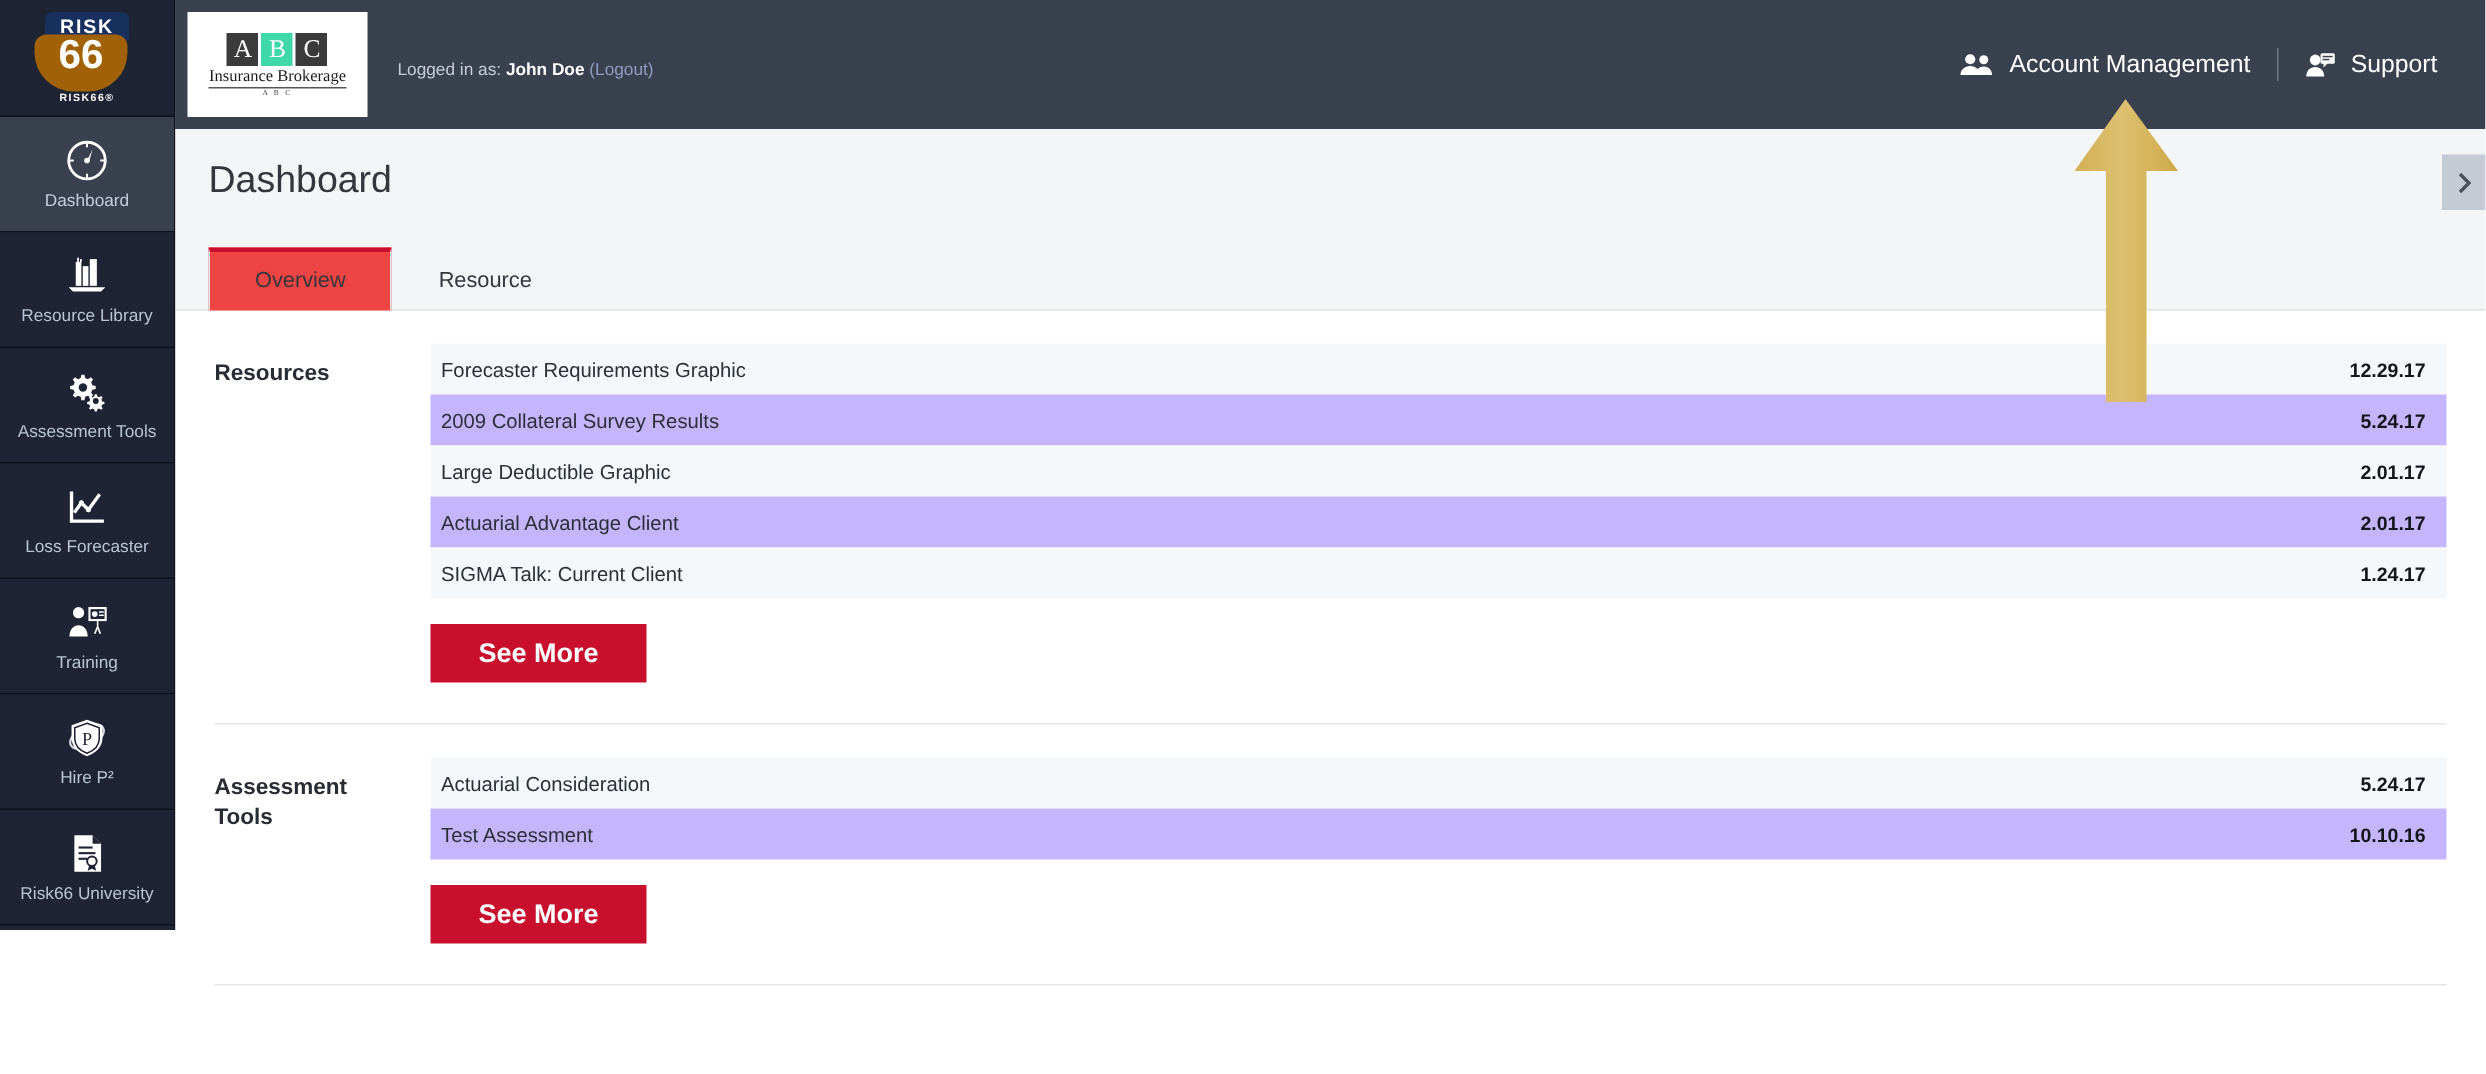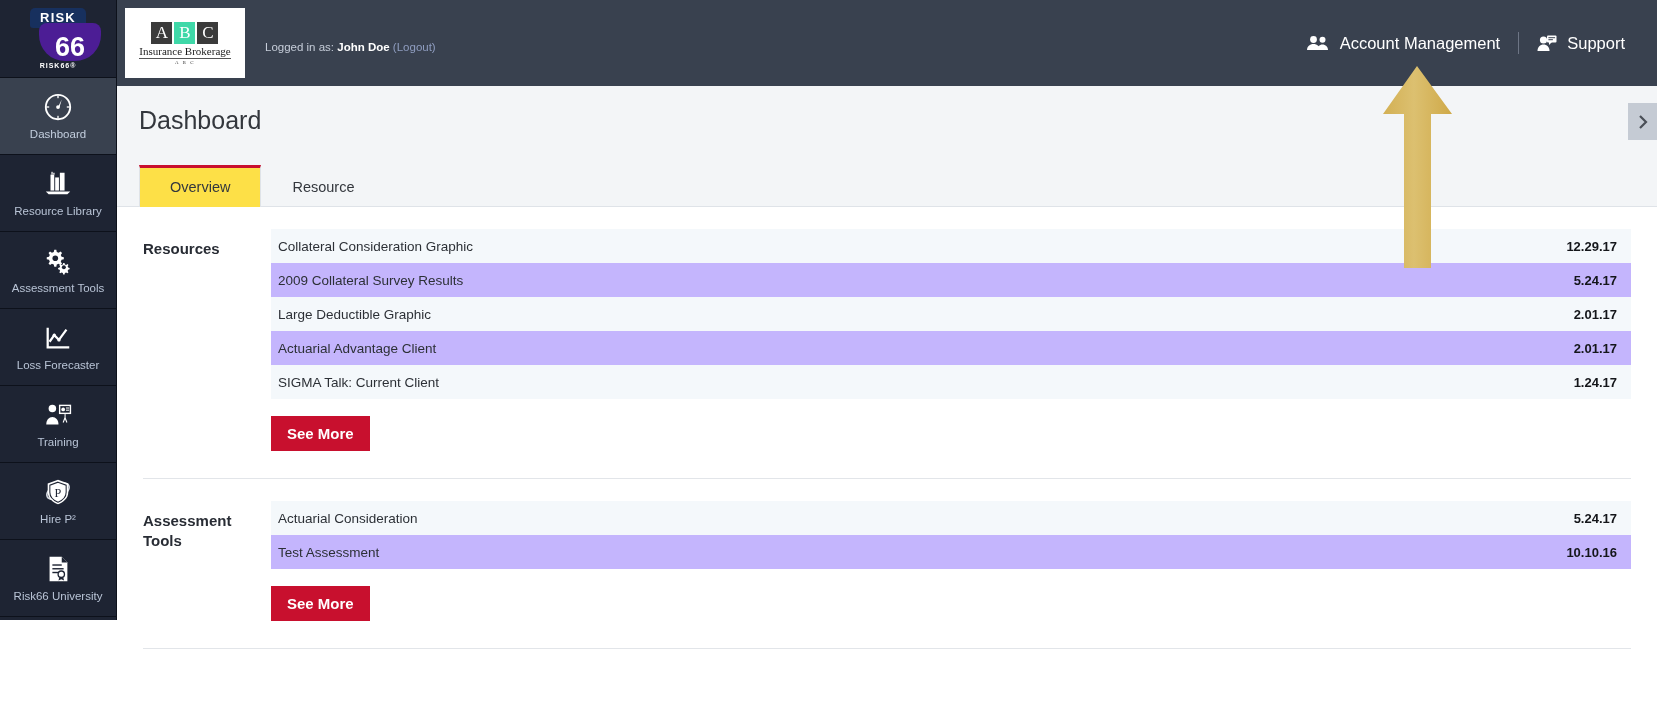--- a/index.html
+++ b/index.html
@@ -36,25 +36,25 @@
     width: 56px; height: 20px;
     background: #17305e;
     border-radius: 5px 5px 3px 3px;
     display: flex; align-items: center; justify-content: center;
   }
   .shield-top span {
     color: #ffffff; font-size: 13px; font-weight: bold;
     letter-spacing: 1.2px; font-family: "Liberation Sans", sans-serif;
   }
   .shield-body {
-    position: absolute; left: 18px; top: 17px;
+    position: absolute; left: 2px; top: 17px;
     width: 62px; height: 38px;
-    background: #4c1d95;
+    background: #a16207;
     border-radius: 8px 8px 26px 26px;
-    display: flex; align-items: flex-end; justify-content: center;
+    display: flex; align-items: flex-start; justify-content: center;
   }
   .shield-body span {
     color: #ffffff; font-size: 27px; font-weight: bold; line-height: 1;
     font-family: "Liberation Sans", sans-serif;
   }
   .brand-sub {
     position: absolute; left: 0; top: 56px; width: 74px;
     text-align: center; color: #ffffff;
     font-size: 7px; letter-spacing: 1px; font-weight: bold;
   }
@@ -153,37 +153,37 @@
   .tab {
     padding: 13px 30px 12px;
     font-size: 14.5px; color: #33373d;
     cursor: pointer;
     border: 1px solid transparent;
     border-bottom: none;
     position: relative;
     top: 1px;
   }
   .tab.active {
-    background: #fde047;
+    background: #ef4444;
     border-color: #dfe3e8;
     border-top: 3px solid #c8102e;
     padding-top: 11px;
   }
   .panel-toggle {
     position: absolute; right: 0; top: 17px;
     width: 29px; height: 37px;
     background: #c5cbd4;
     display: flex; align-items: center; justify-content: center;
     cursor: pointer;
   }
   .panel-toggle svg { display: block; }
 
   .content { padding: 0 26px; background: #ffffff; }
 
-  .section { display: flex; padding: 22px 0 0 0; }
+  .section { display: flex; padding: 22px 0 0 0; gap: 16px; }
   .section-label {
     width: 128px; flex: 0 0 128px;
     font-size: 15px; font-weight: bold; color: #282c34;
     padding-top: 10px; line-height: 1.35;
   }
   .section-body { flex: 1 1 auto; min-width: 0; }
 
   .row {
     display: flex; align-items: center; justify-content: space-between;
     height: 34px;
@@ -192,24 +192,24 @@
   }
   .row.alt { background: #f4f8fb; }
   .row-name { font-size: 13.5px; color: #2c3036; }
   .row-date { font-size: 13px; color: #14161a; font-weight: bold; }
 
   .see-more {
     margin: 17px 0 0 0;
     background: #c8102e;
     color: #ffffff;
     border: none;
-    font-size: 15px;
+    font-size: 18px;
     font-weight: bold;
     font-family: "Liberation Sans", sans-serif;
-    padding: 9px 16px;
+    padding: 9px 32px;
     cursor: pointer;
   }
   .divider { height: 1px; background: #e2e5e9; margin: 27px 0 0 0; }
 
   
   .annot-arrow {
     position: absolute;
     left: 1379px; top: 62px;
     width: 76px; height: 208px;
     pointer-events: none;
@@ -412,21 +412,21 @@
           </span>
         </div>
       </div>
 
       <div class="content">
 
         <section class="section">
           <div class="section-label">Resources</div>
           <div class="section-body">
             <div class="row alt">
-              <span class="row-name">Collateral Consideration Graphic</span>
+              <span class="row-name">Forecaster Requirements Graphic</span>
               <span class="row-date">12.29.17</span>
             </div>
             <div class="row">
               <span class="row-name">2009 Collateral Survey Results</span>
               <span class="row-date">5.24.17</span>
             </div>
             <div class="row alt">
               <span class="row-name">Large Deductible Graphic</span>
               <span class="row-date">2.01.17</span>
             </div>

